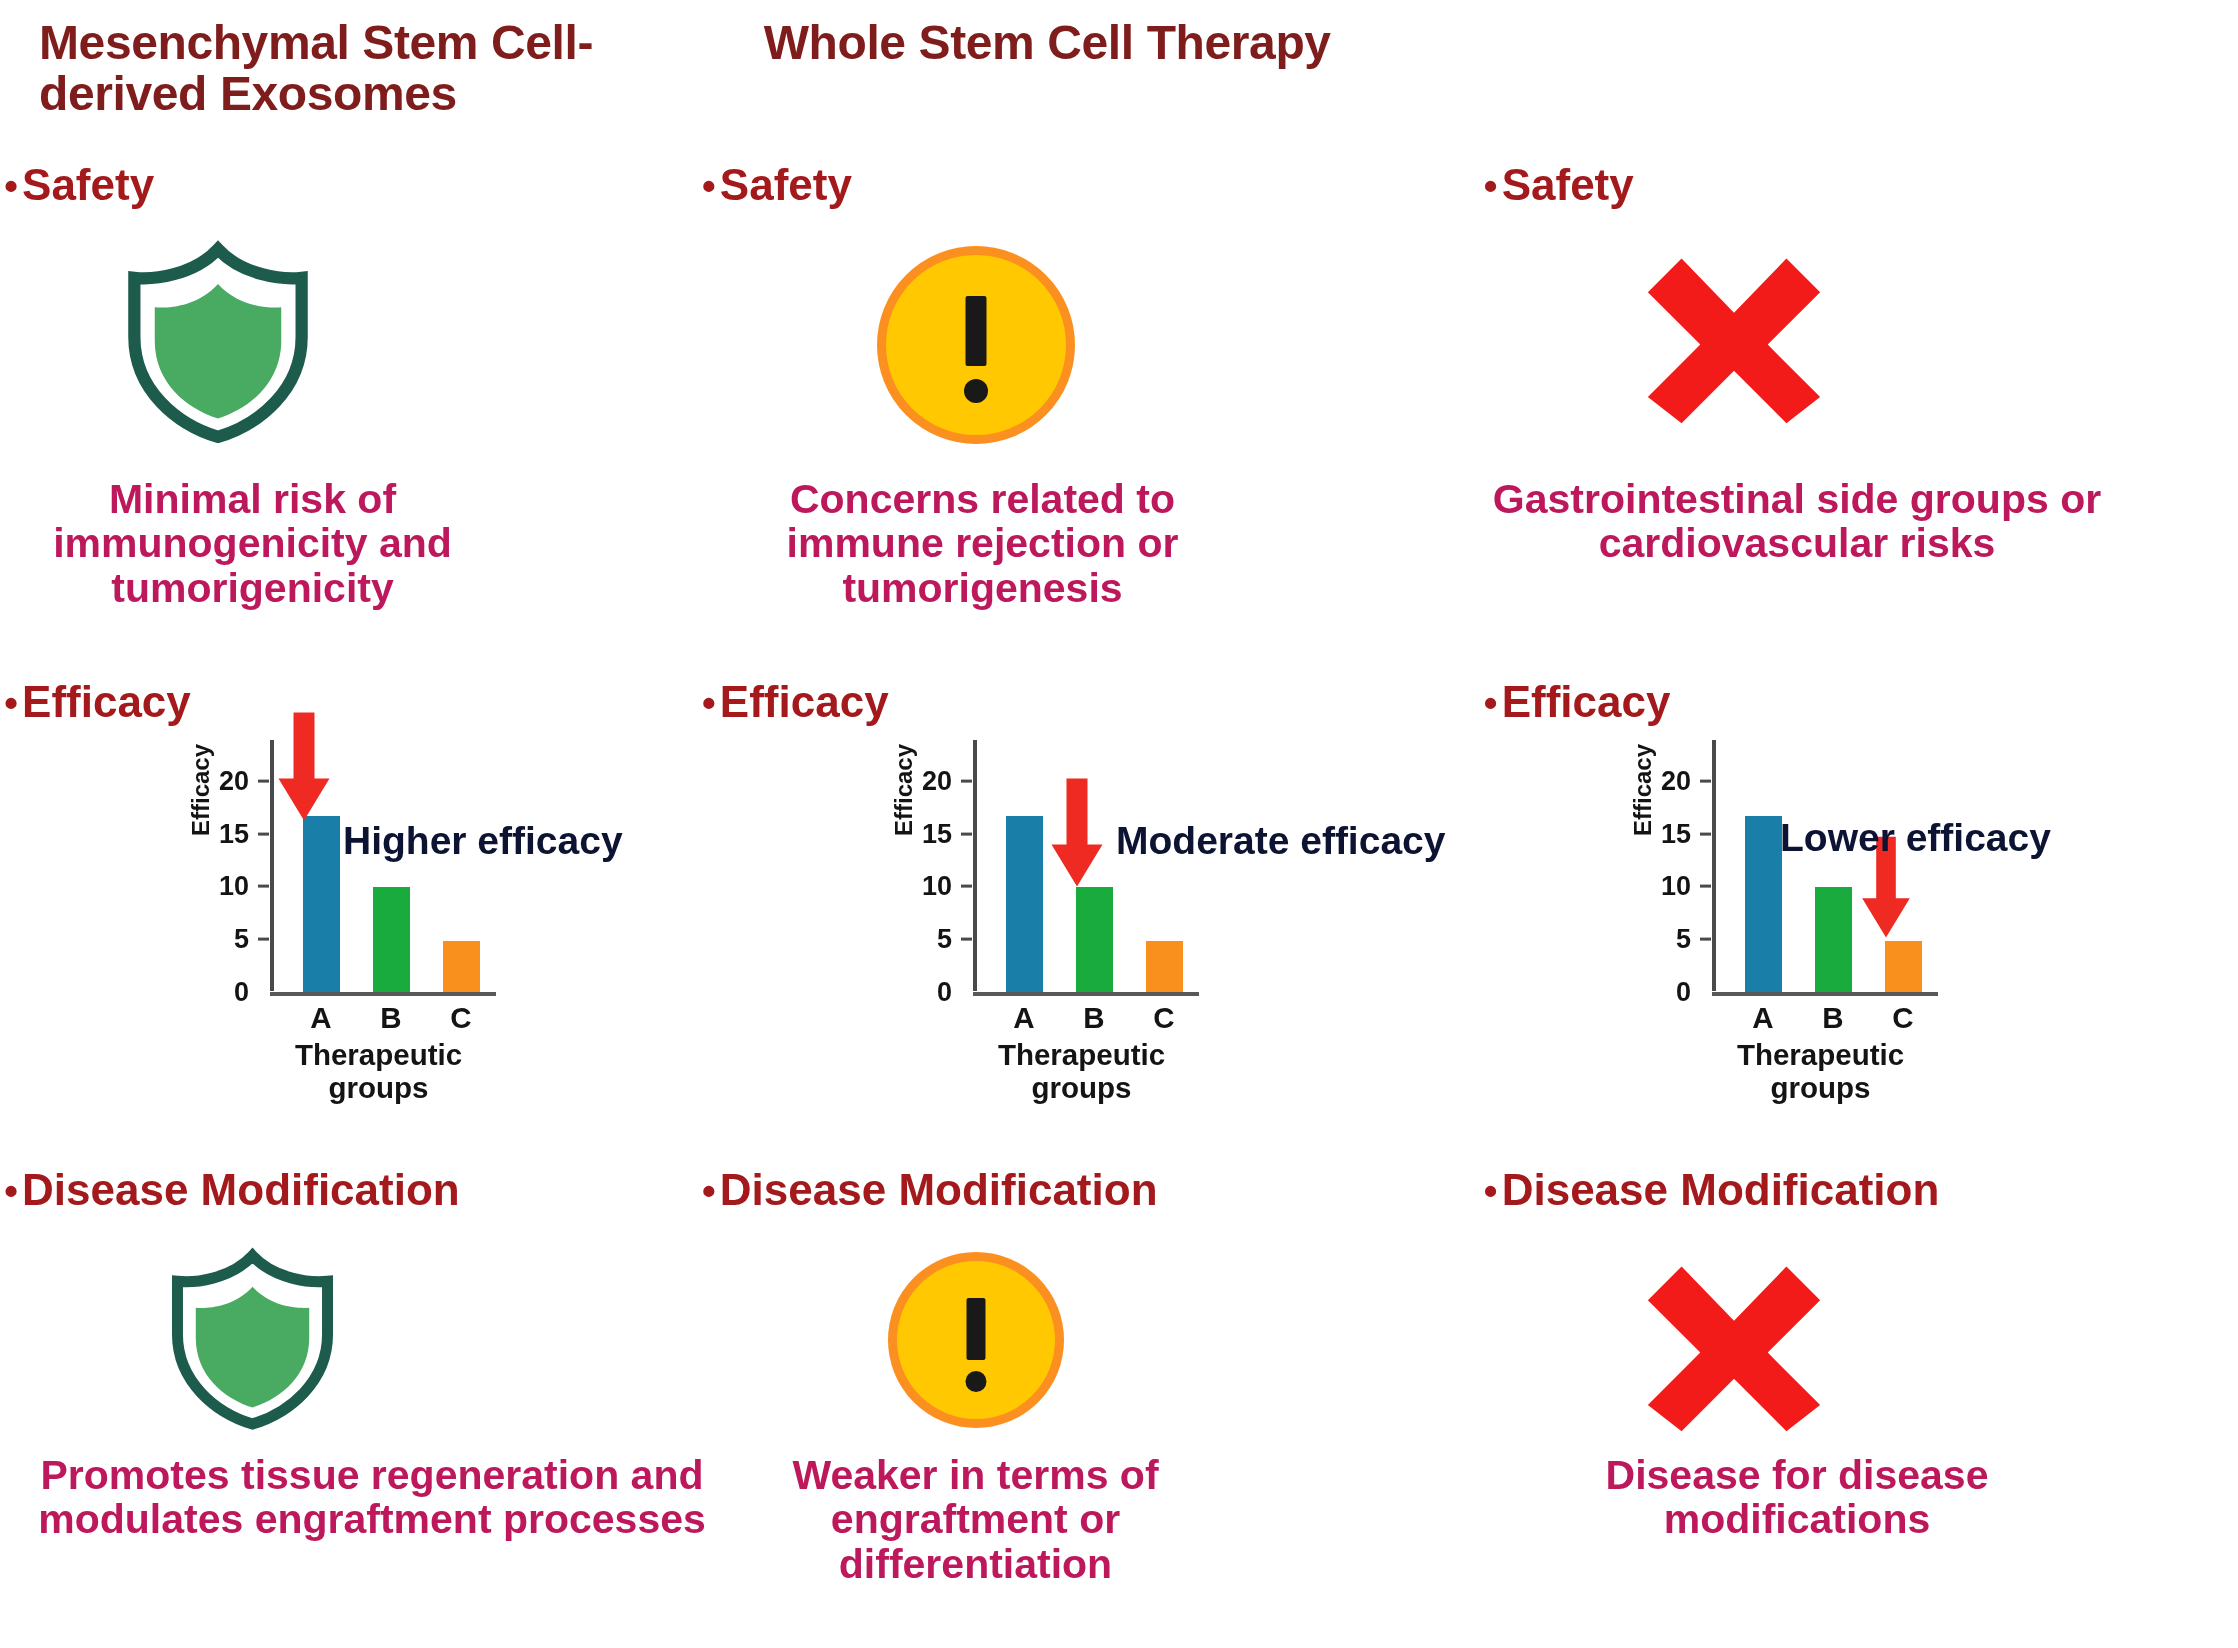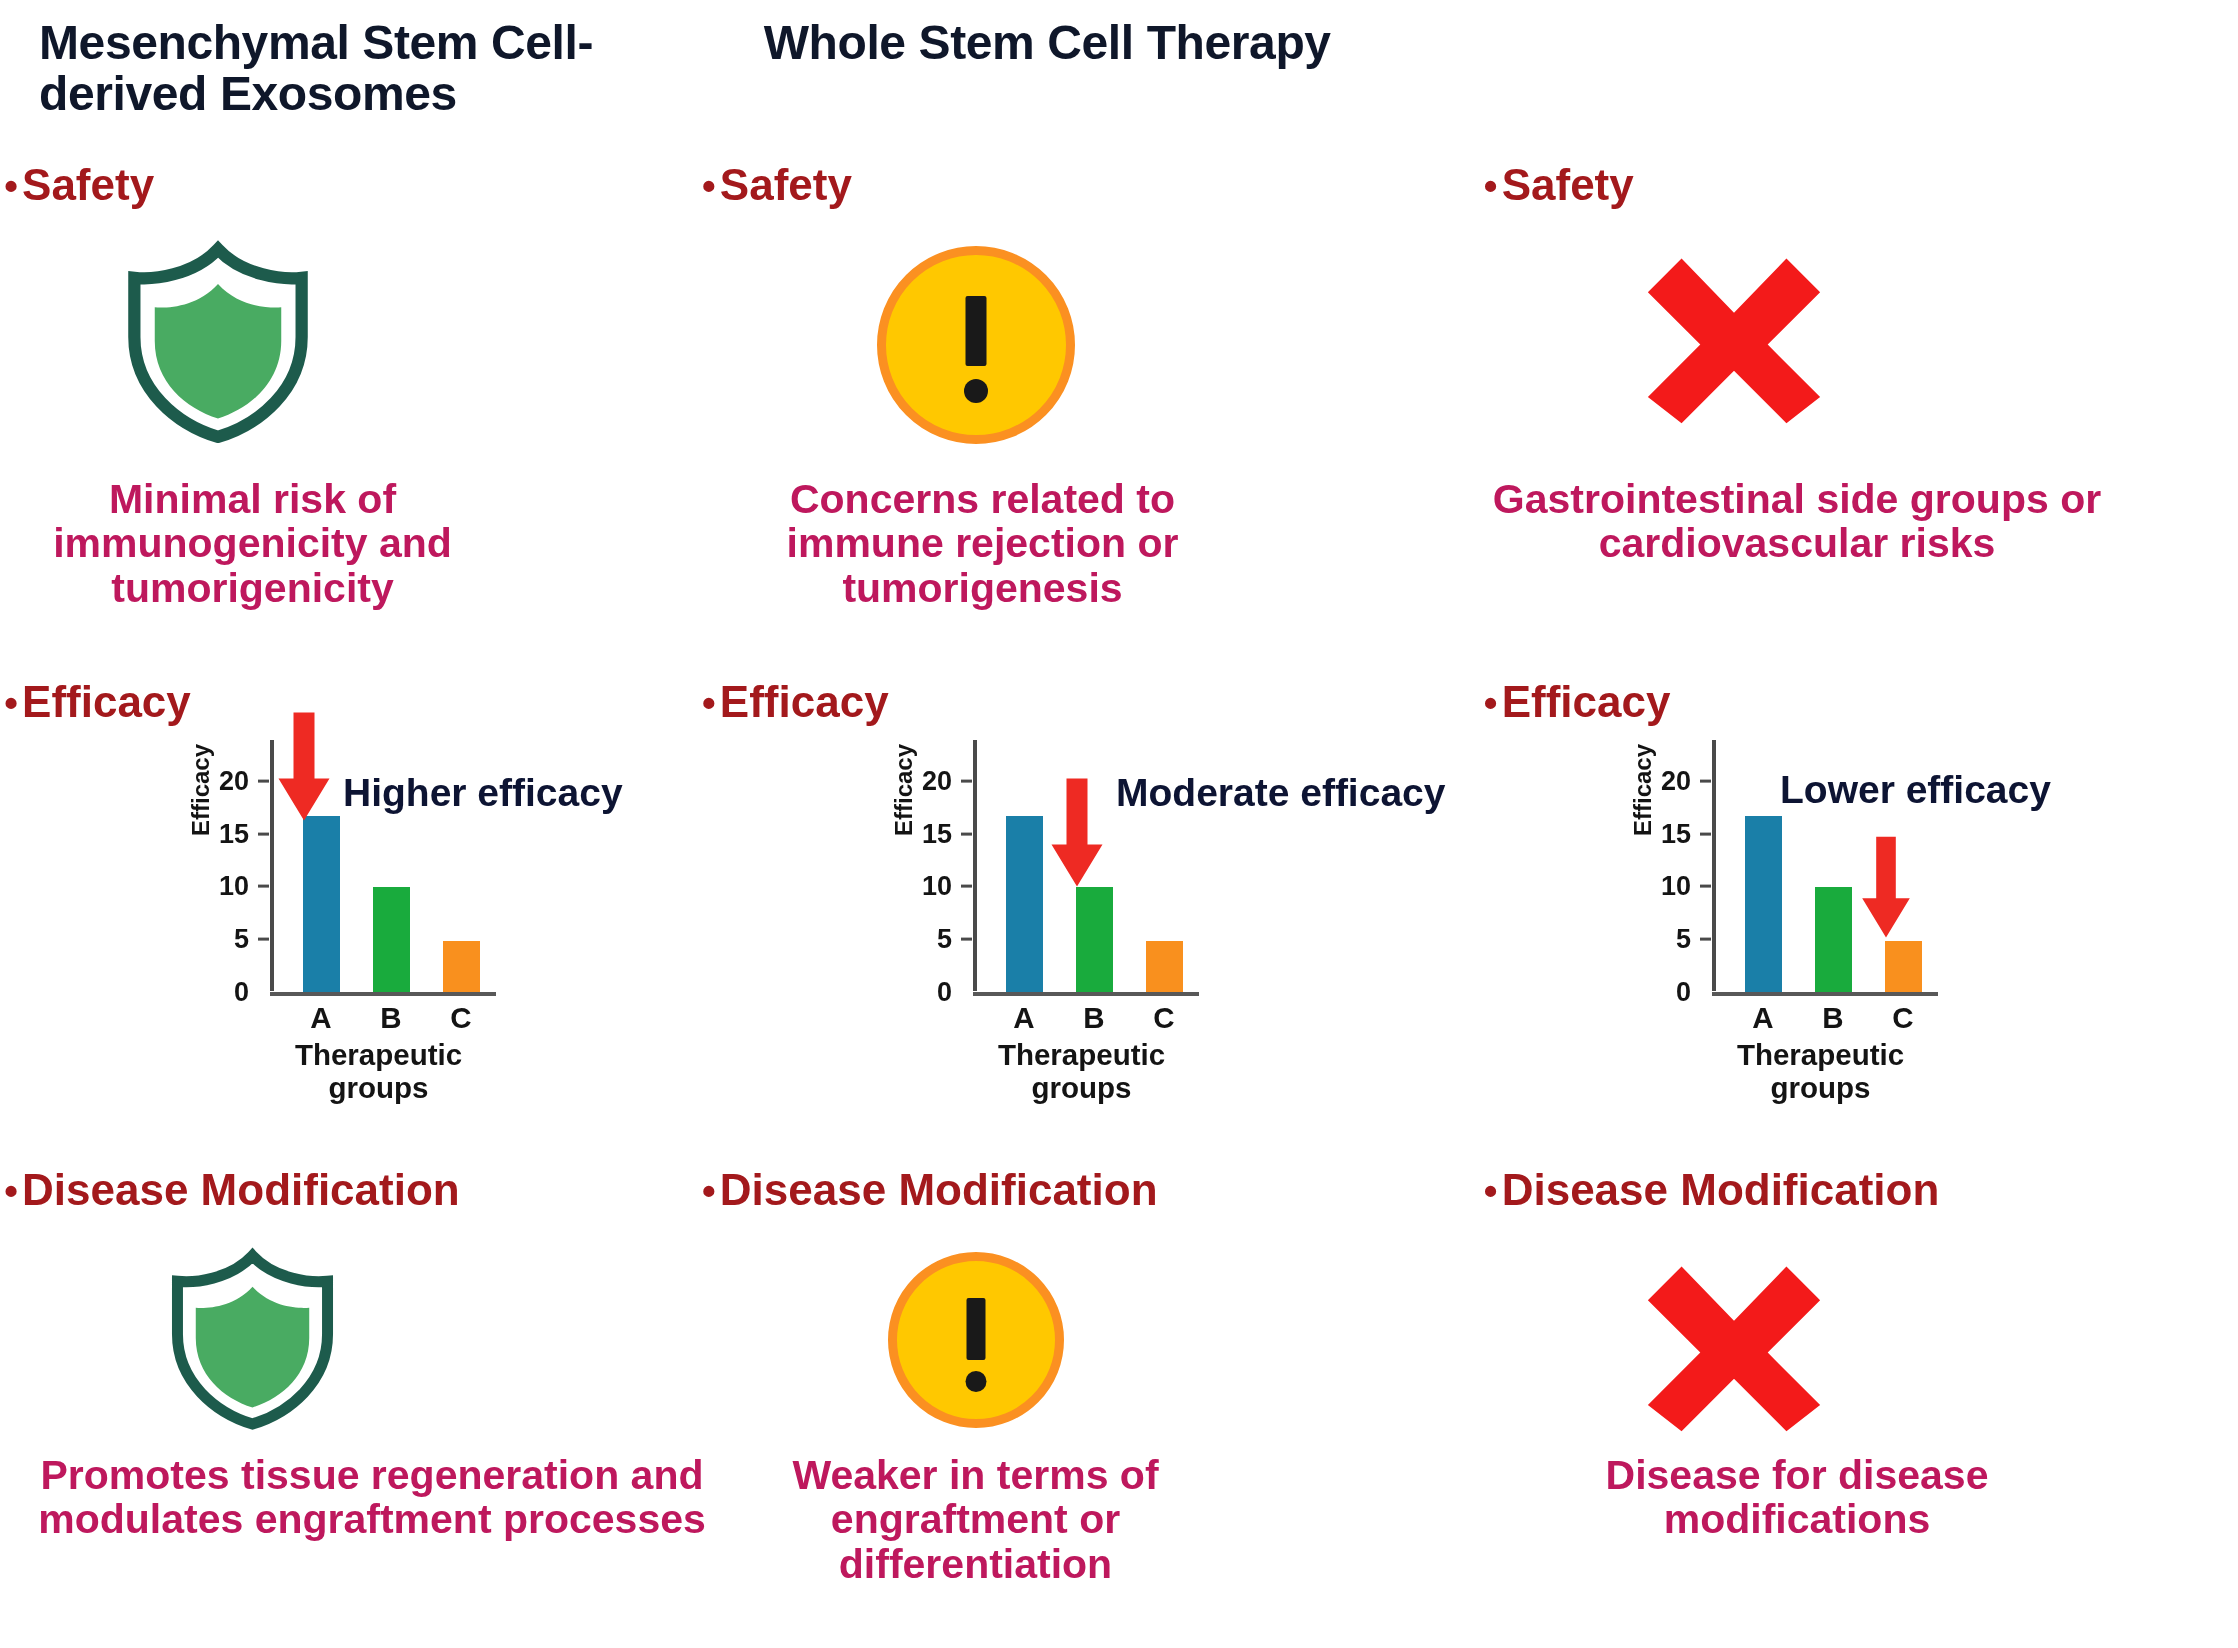--- a/index.html
+++ b/index.html
@@ -1,20 +1,20 @@
 <!DOCTYPE html>
 <html style="font-size:11.2px"><head>
 <meta charset="utf-8">
 <style>
   html,body{margin:0;padding:0;background:#fff;}
   body{width:2239px;height:1648px;font-family:"Liberation Sans",sans-serif;position:relative;overflow:hidden;}
   .grid{display:grid;grid-template-columns:744px 744px 750px;width:2239px;height:1648px;}
   .col{position:relative;}
 
-  .col-title{color:#0f172a;font-weight:bold;font-size:48px;line-height:1.07;letter-spacing:-0.4px;}
+  .col-title{color:#7f1d1d;font-weight:bold;font-size:48px;line-height:1.07;letter-spacing:-0.4px;}
   .c1 .col-title{padding:17px 0 0 39px;}
   .c2 .col-title{padding:17px 0 0 19.7px;white-space:nowrap;}
   .c3 .col-title{padding:17px 0 0 18px;white-space:nowrap;}
 
   .sec-label{color:#a3191c;font-weight:bold;font-size:44px;line-height:1;white-space:nowrap;}
   .sec-label .bullet{font-size:39px;vertical-align:1.4px;margin-right:4.2px;}
 
   .body-text{color:#be185d;font-weight:bold;font-size:41px;line-height:1.08;text-align:center;}
 
   
@@ -32,21 +32,21 @@
          transform:translateY(-50%);text-align:right;}
   .tickmark{position:absolute;left:67px;width:11.2px;height:2.8px;background:#4a4a4a;transform:translateY(-50%);}
   .yaxis{position:absolute;left:79px;top:-19.7px;width:3.5px;height:251px;background:#4a4a4a;}
   .xaxis{position:absolute;left:79px;top:232px;width:226px;height:4.2px;background:#585858;}
   .plot{position:absolute;left:82px;top:0;width:211px;height:232px;}
   .bar{position:absolute;bottom:0;width:37px;}
   .xlabels{position:absolute;left:82px;top:241px;width:211px;height:34px;}
   .xlab{position:absolute;font-size:29.5px;font-weight:bold;color:#141414;transform:translateX(-50%);}
   .xtitle{position:absolute;left:82px;top:278px;width:211px;text-align:center;
           font-size:29.5px;font-weight:bold;color:#141414;line-height:1.12;}
-  .callout{position:absolute;color:#0d1433;font-weight:bold;font-size:39px;white-space:nowrap;}
+  .callout{position:absolute;color:#0d1433;font-weight:bold;font-size:39px;white-space:nowrap;margin-top:48px;}
   .arrow{position:absolute;}
 </style>
 </head>
 <body>
 
 <div class="grid">
 
   <div class="col c1">
     <div class="col-title">Mesenchymal  Stem Cell- derived Exosomes</div>
 

